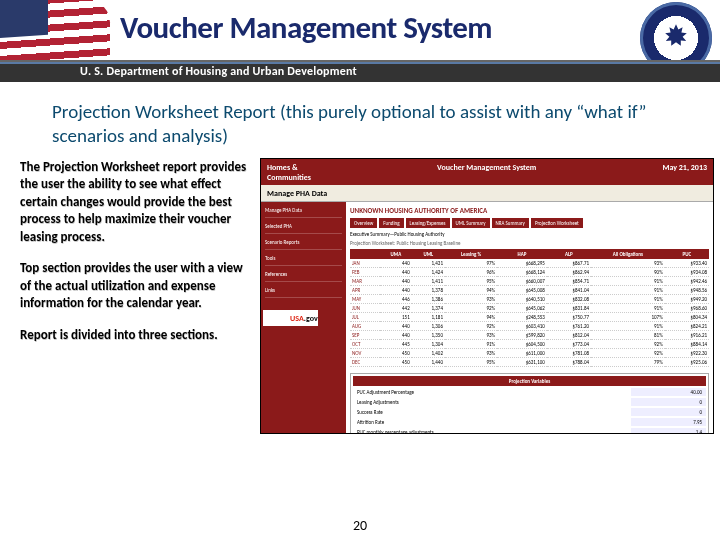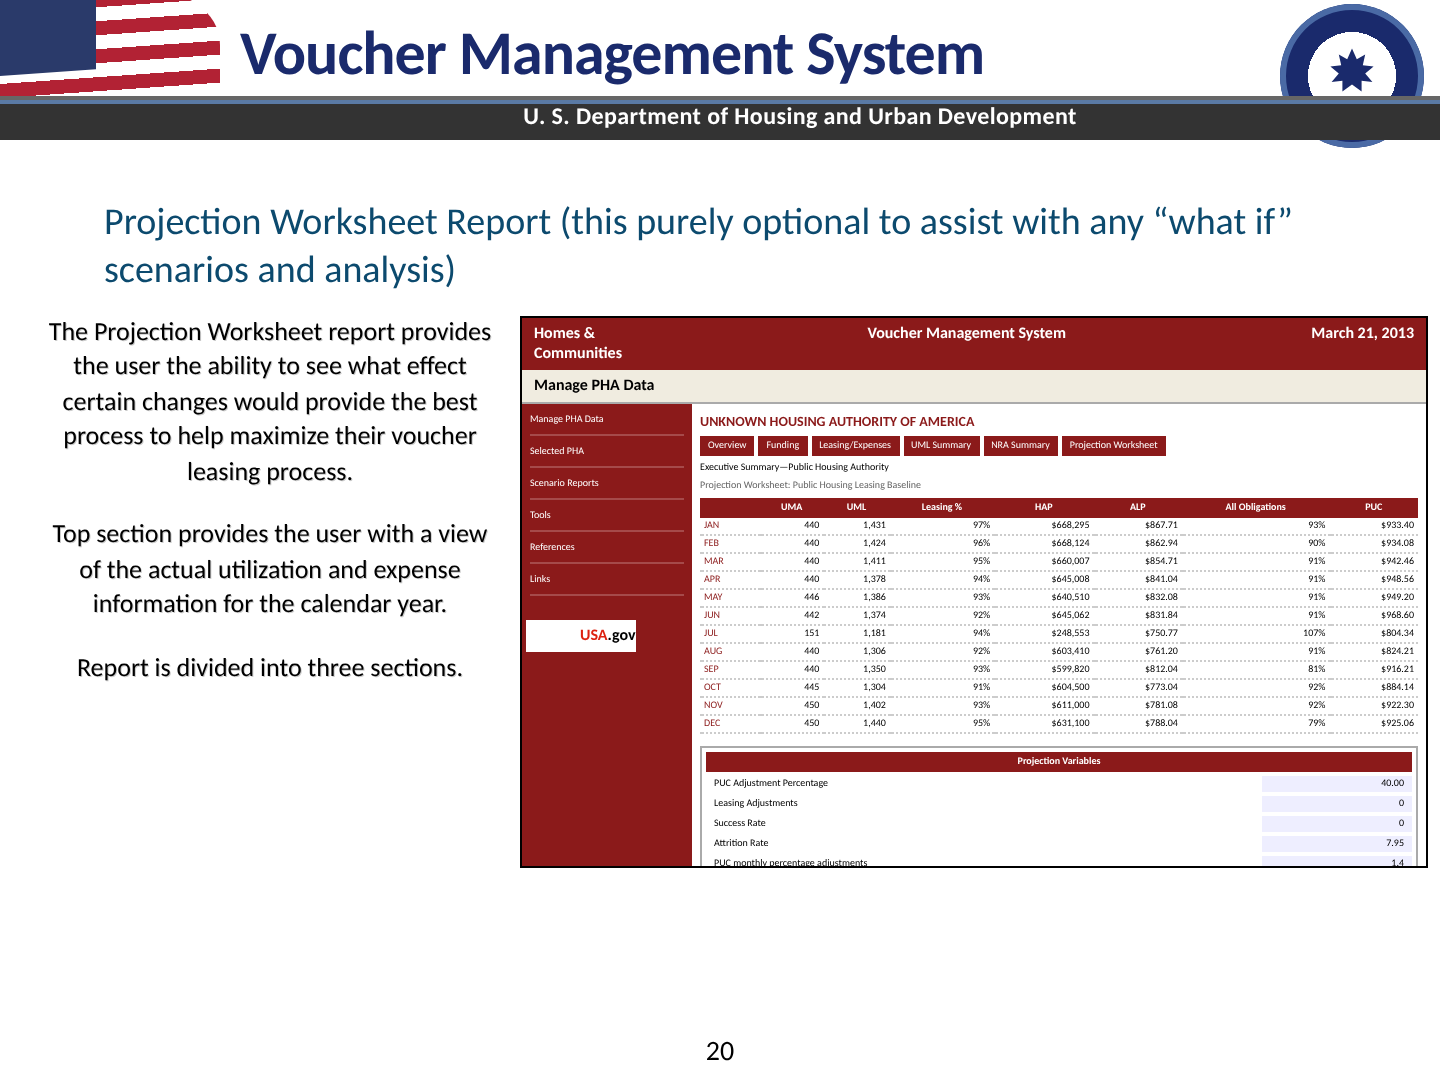--- a/index.html
+++ b/index.html
@@ -52,48 +52,46 @@
     content:"";
     position:absolute;
     left:50%; top:50%;
     width:30px; height:30px;
     margin:-15px 0 0 -15px;
     background:#1a2a6c;
     clip-path: polygon(50% 4%, 58% 22%, 72% 14%, 68% 32%, 86% 34%, 72% 46%, 84% 60%, 66% 58%, 66% 76%, 50% 64%, 34% 76%, 34% 58%, 16% 60%, 28% 46%, 14% 34%, 32% 32%, 28% 14%, 42% 22%);
   }
   .banner {
     position: absolute;
-    left:0; right:0; top:48px;
+    left:0; right:0; top:60px;
     height:22px;
     background: linear-gradient(180deg,#666 0 2px,#5a7aa5 2px 4px,#333 4px 100%);
     color:#fff;
     font-size:12px;
     font-weight:700;
     padding:4px 0 0 80px;
     letter-spacing:0.2px;
-    text-align:center;
   }
   .subtitle {
     padding: 12px 36px 10px 52px;
     font-size: 19px;
     color: #0c4a6e;
     font-weight: 500;
     line-height: 1.25;
   }
   .content-row {
     display: flex;
     padding: 0 6px 0 20px;
     gap: 10px;
   }
   .text-col {
     width: 230px;
     font-size: 13px;
-    font-weight: 400;
+    font-weight: 700;
     line-height: 1.35;
-    text-align: center;
   }
   .text-col p { margin-bottom: 14px; text-shadow: 0.5px 0.5px 0 #ccc; }
   .shot-col {
     flex: 1;
     height: 276px;
     border: 1px solid #000;
     display: flex;
     flex-direction: column;
     font-size: 6px;
     overflow: hidden;
@@ -218,21 +216,21 @@
   <div class="text-col">
     <p>The Projection Worksheet report provides the user the ability to see what effect certain changes would provide the best process to help maximize their voucher leasing process.</p>
     <p>Top section provides the user with a view of the actual utilization and expense information for the calendar year.</p>
     <p>Report is divided into three sections.</p>
   </div>
 
   <div class="shot-col">
     <div class="shot-bar1">
       <span>Homes &amp;<br>Communities</span>
       <span>Voucher Management System</span>
-      <span>March 21, 2013</span>
+      <span>May 21, 2013</span>
     </div>
     <div class="shot-bar2">Manage PHA Data</div>
     <div class="shot-body">
       <div class="shot-side">
         <div>Manage PHA Data</div>
         <div>Selected PHA</div>
         <div>Scenario Reports</div>
         <div>Tools</div>
         <div>References</div>
         <div>Links</div>

